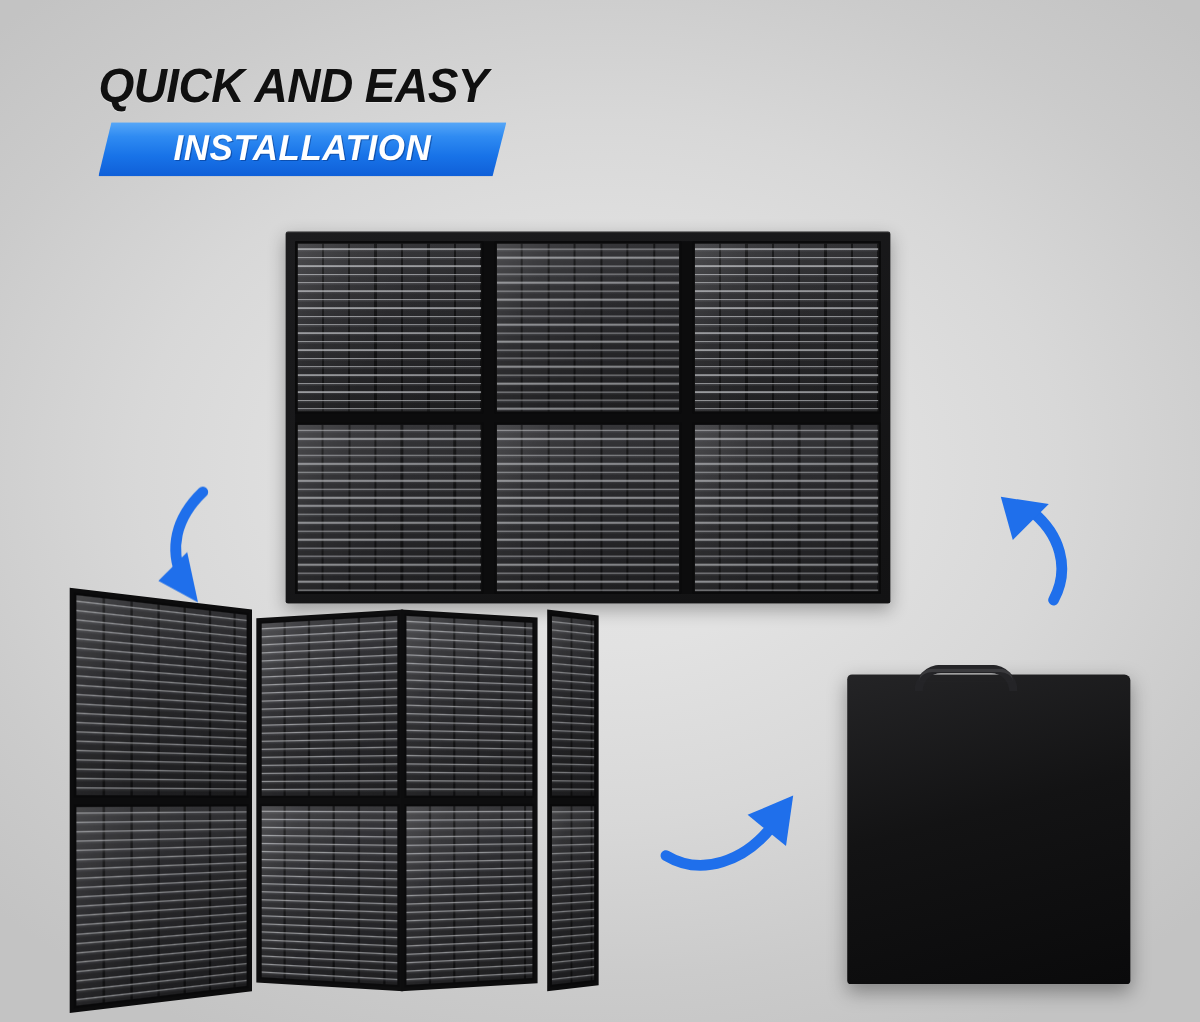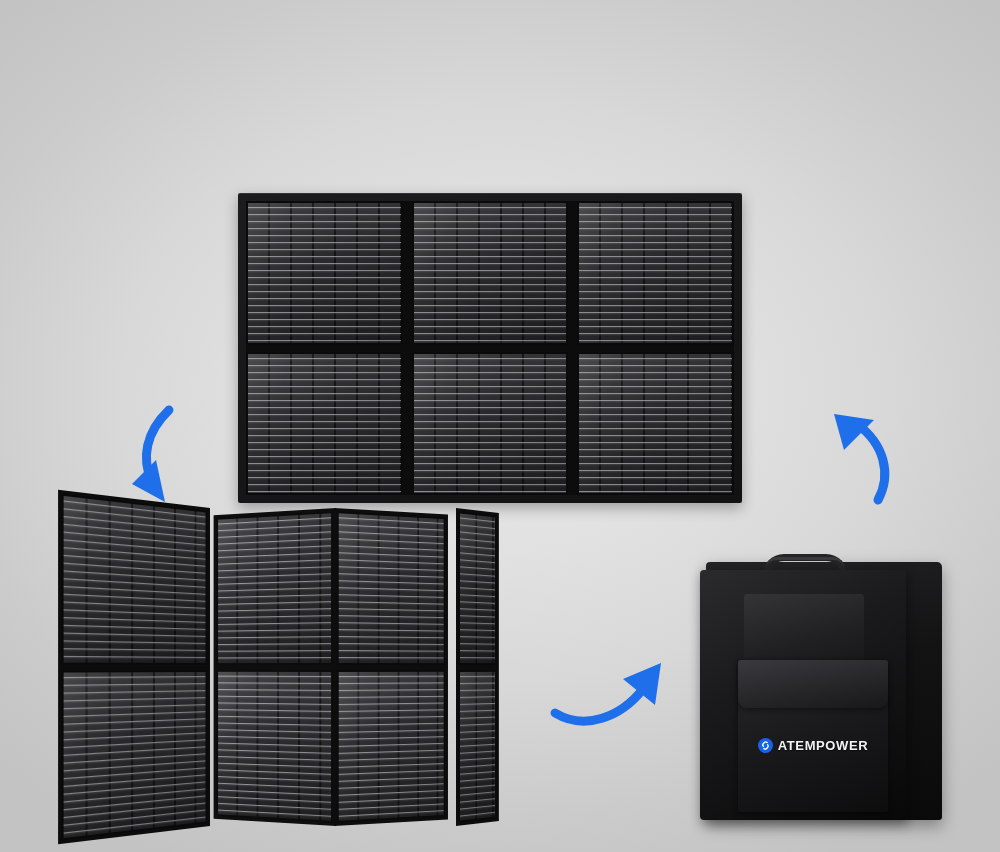--- a/index.html
+++ b/index.html
@@ -246,20 +246,26 @@
   .arrow { position:absolute; }
   #arrow-left   { left:120px; top:398px; width:112px; height:112px; }
   #arrow-right  { left:812px; top:398px; width:112px; height:112px; }
   #arrow-bottom { left:545px; top:655px; width:130px; height:88px; }
 </style>
 </head>
 <body>
 
 <div id="stage">
 
+  <div id="headline-block">
+    <div id="headline-top">QUICK AND EASY</div>
+    <div id="banner">
+      <div id="banner-text">INSTALLATION</div>
+    </div>
+  </div>
 
 
   <div id="panel-flat">
     <div id="panel-flat-grid">
       <div class="cellface"></div>
       <div class="cellface"></div>
       <div class="cellface"></div>
       <div class="cellface"></div>
       <div class="cellface"></div>
       <div class="cellface"></div>
@@ -281,35 +287,20 @@
     </div>
     <div class="fold-wing" id="wing-r2">
       <div class="cellface"></div>
       <div class="cellface"></div>
     </div>
   </div>
 
   <div id="bag">
     <div id="bag-back"></div>
     <div id="bag-handle"></div>
-    <div id="bag-body">
-      <div id="bag-topflap"></div>
-      <div id="bag-pocket">
-        <div id="bag-pocket-flap"></div>
-        <div id="bag-logo">
-          <span id="bag-logo-mark">
-            <svg width="11" height="11" viewBox="0 0 24 24">
-              <path d="M15.5 5.5a4.2 4.2 0 0 0-5.9 0L7.4 7.7a4.2 4.2 0 0 0 0 5.9" fill="none" stroke="#ffffff" stroke-width="3" stroke-linecap="round"></path>
-              <path d="M8.5 18.5a4.2 4.2 0 0 0 5.9 0l2.2-2.2a4.2 4.2 0 0 0 0-5.9" fill="none" stroke="#ffffff" stroke-width="3" stroke-linecap="round"></path>
-            </svg>
-          </span>
-          <span id="bag-logo-text">ATEMPOWER</span>
-        </div>
-      </div>
-    </div>
   </div>
 
   <div class="arrow" id="arrow-left">
     <svg width="112" height="112" viewBox="0 0 112 112">
       <path d="M49 12 C 26 34, 21 60, 32 84" fill="none" stroke="#1f6feb" stroke-width="9" stroke-linecap="round"></path>
       <path d="M12 86 L 45 104 L 36 62 Z" fill="#1f6feb"></path>
     </svg>
   </div>
 
   <div class="arrow" id="arrow-right">

